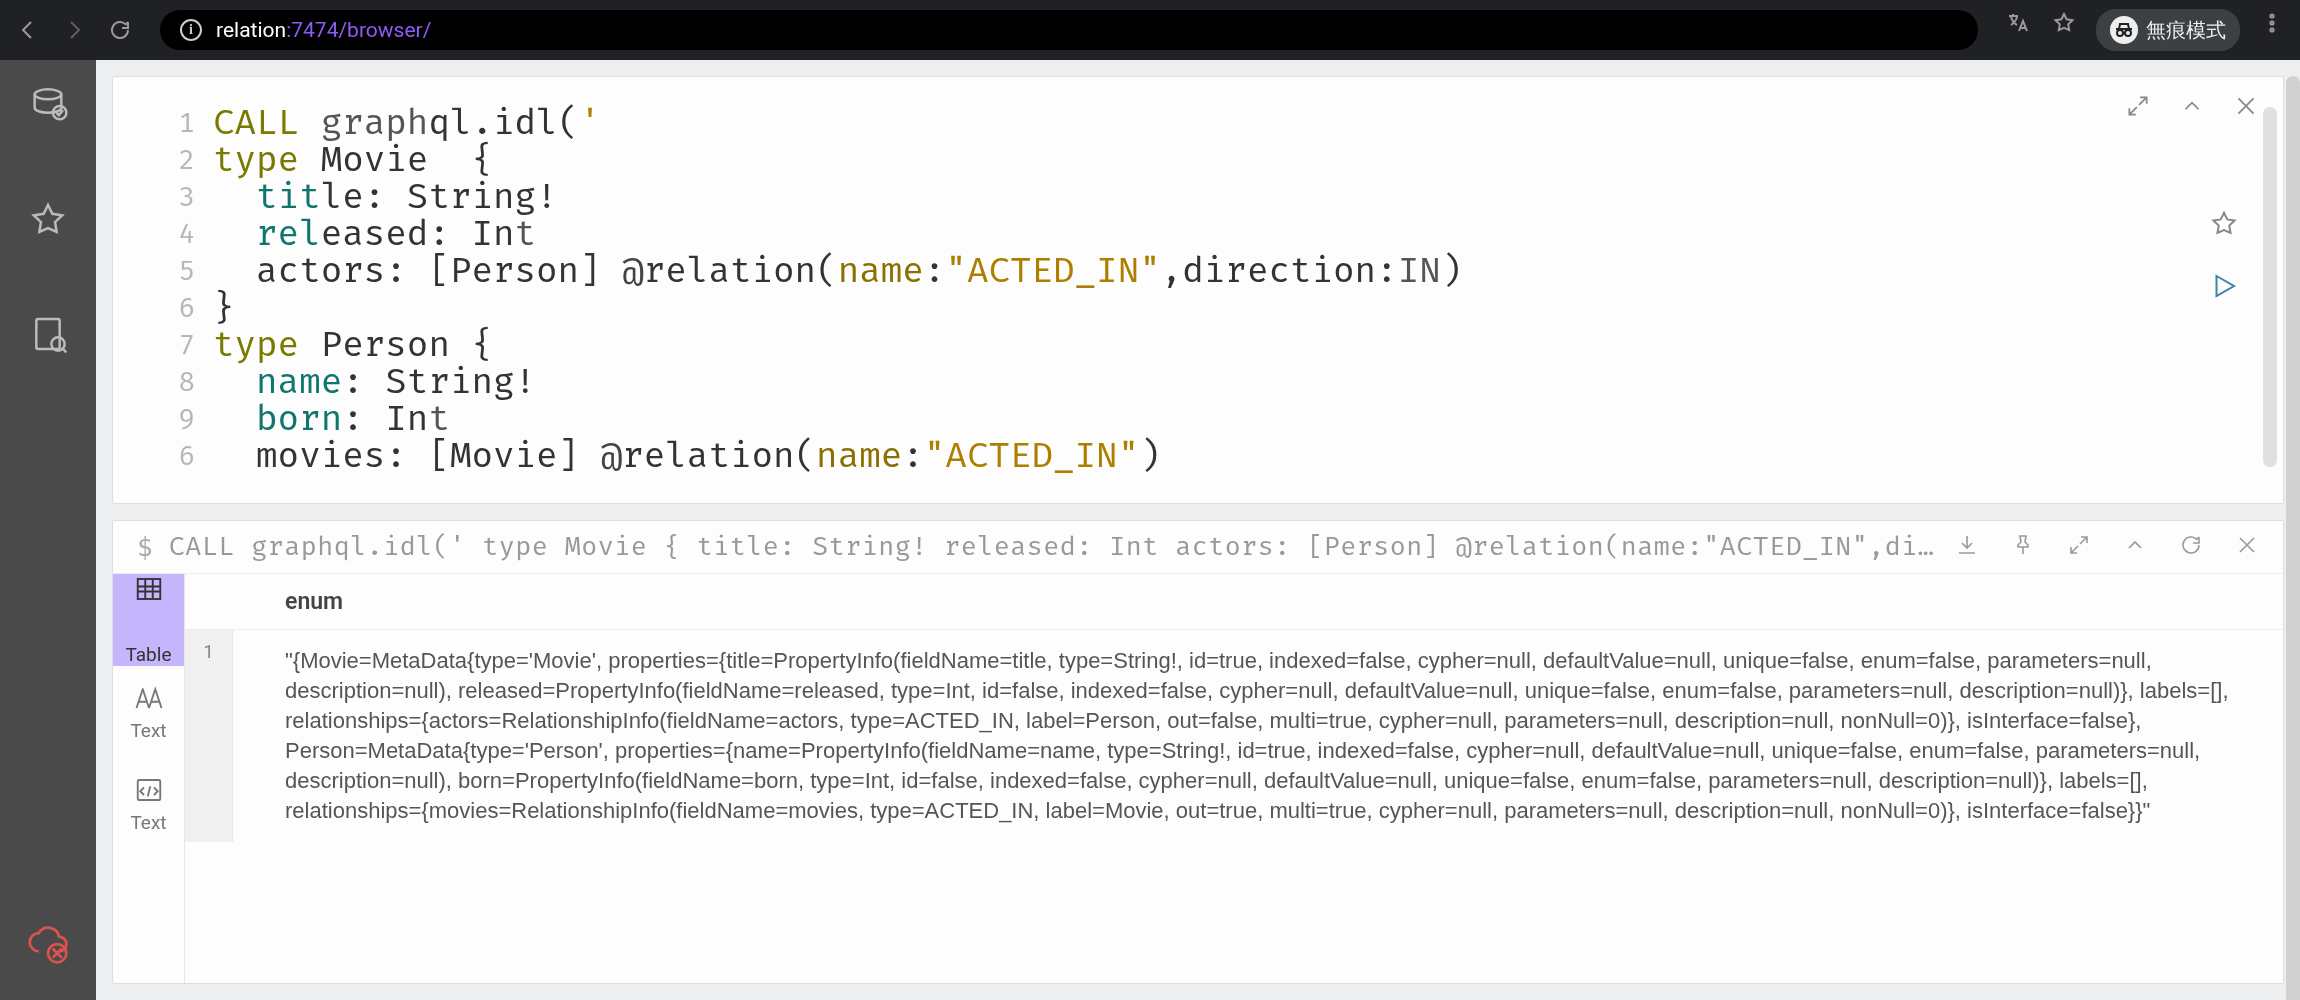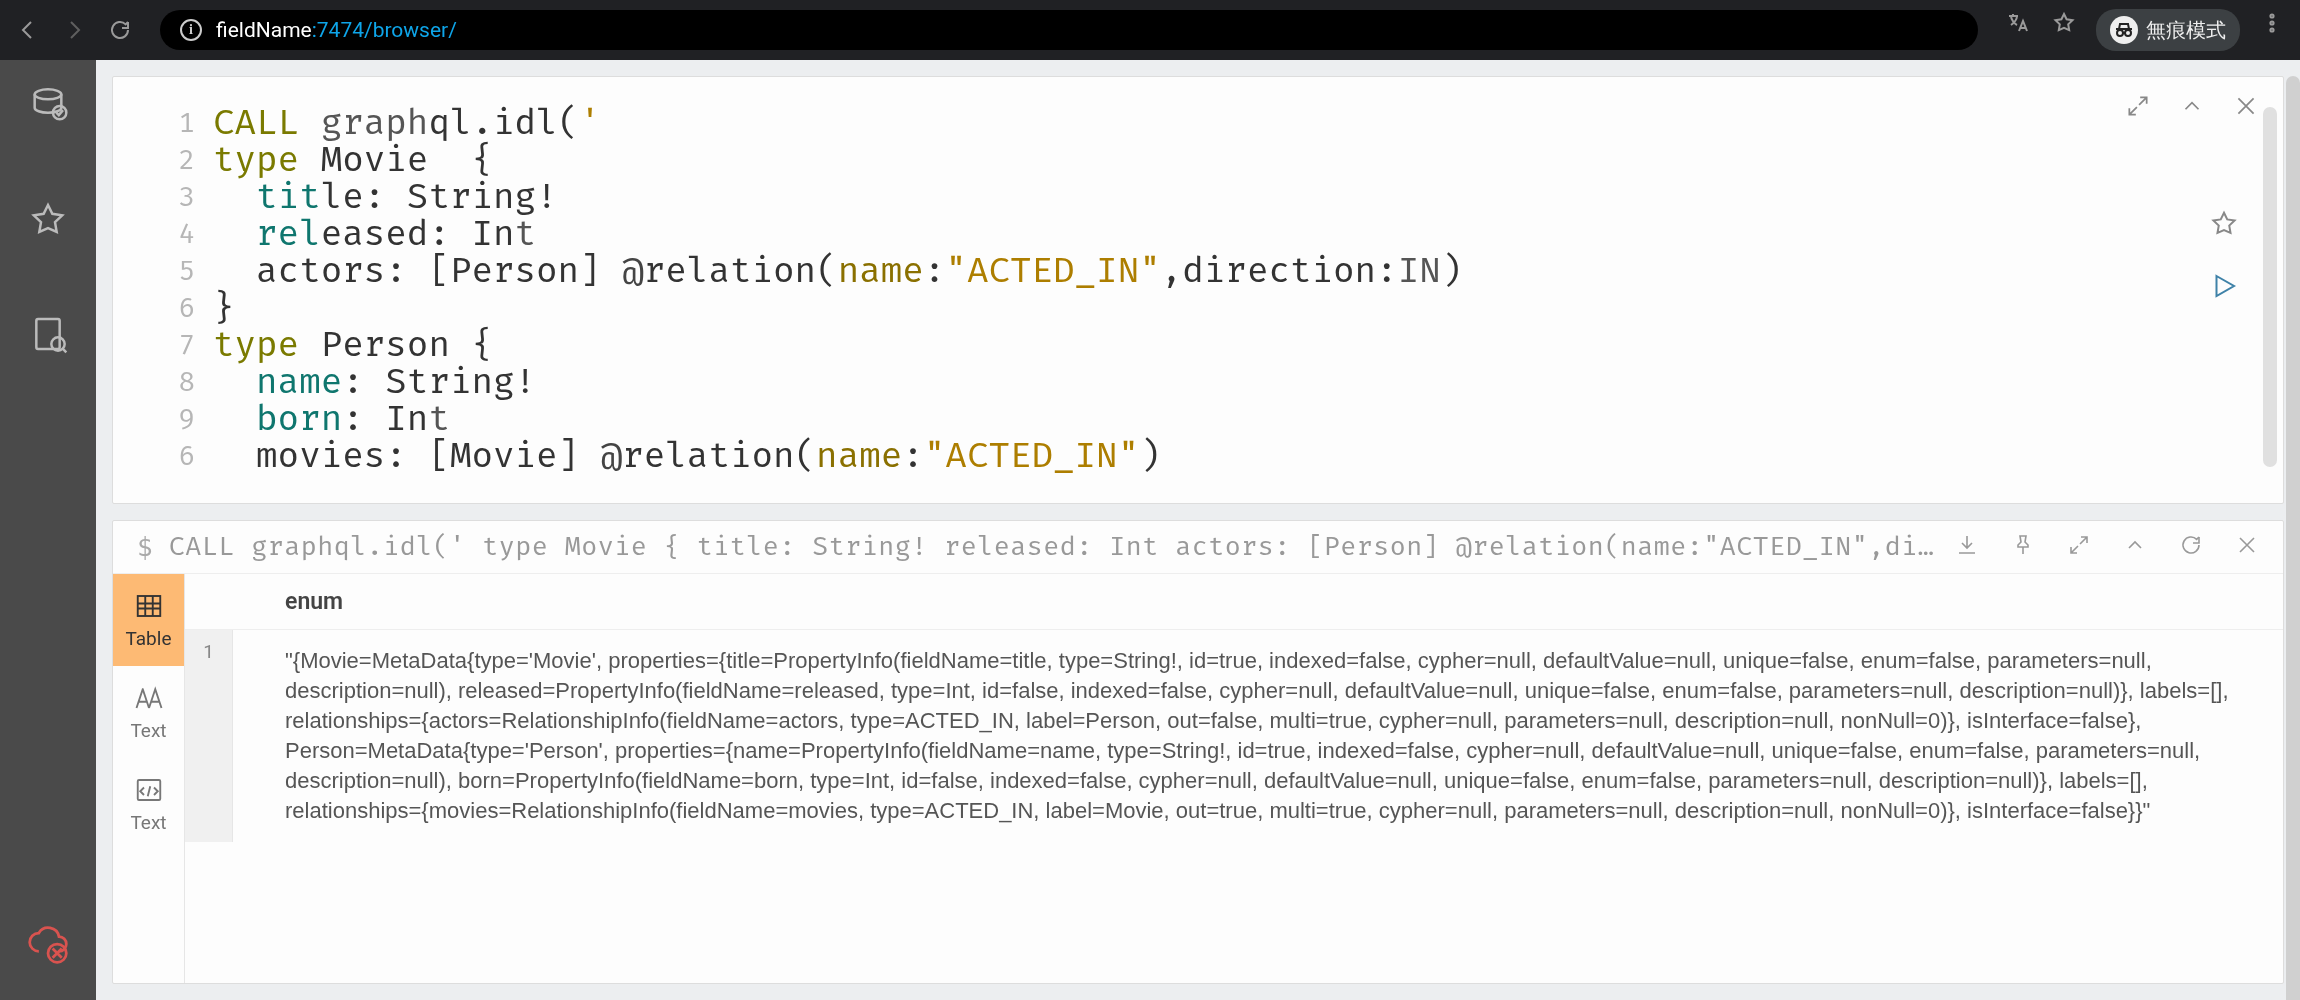--- a/index.html
+++ b/index.html
@@ -7,21 +7,21 @@
   body { display: flex; flex-direction: column; background: #fff; }
 
   
   .chrome { height: 60px; background: #202124; display: flex; align-items: center; padding: 0 14px; gap: 18px; }
   .nav-btn { color: #9a9a9a; cursor: pointer; display: flex; align-items: center; justify-content: center; width: 28px; height: 28px; }
   .nav-btn.dis { color: #5f5f5f; }
   .nav-btn svg { width: 24px; height: 24px; stroke: currentColor; fill: none; stroke-width: 2; }
   .addr { flex: 1; background: #000; border-radius: 24px; height: 40px; display: flex; align-items: center; padding: 0 20px; color: #ccc; gap: 14px; font-size: 21px; margin-left: 8px; margin-right: 8px; }
   .addr .info { width: 22px; height: 22px; border: 2px solid #ccc; border-radius: 50%; display:flex; align-items:center; justify-content:center; font-size:14px; font-family:serif; font-weight:bold;}
   .addr .url { color: #fff; }
-  .addr .url .dim { color: #0ea5e9; }
+  .addr .url .dim { color: #8b5cf6; }
   .chrome-right { display: flex; align-items: flex-start; gap: 18px; color: #ccc; }
   .chrome-right .pill { display:flex; align-items:center; gap:8px; background:#3c4043; padding:7px 14px; border-radius:20px; font-size:20px; color:#eee; }
   .chrome-right .avatar { width:28px;height:28px;border-radius:50%;background:#eee;color:#222;display:flex;align-items:center;justify-content:center;font-size:16px;}
   .chrome-right svg { width:24px;height:24px;stroke:currentColor;fill:none;stroke-width:2;}
 
   
   .workspace { flex:1; display:flex; background:#eceef0; }
   .left-rail { width:96px; background:#4a4a4a; display:flex; flex-direction:column; align-items:center; padding-top:26px; gap:70px; }
   .rail-icon { color:#bbb; cursor:pointer; }
   .rail-icon svg { width:40px;height:40px;stroke:currentColor;fill:none;stroke-width:1.5;}
@@ -56,21 +56,21 @@
   .result-card { display:flex; flex-direction:column; flex:1; min-height:0; }
   .result-header { display:flex; align-items:center; padding:10px 24px; border-bottom:1px solid #eee; gap:16px; }
   .prompt-ch { color:#aaa; font-family:monospace; font-size:26px; }
   .hquery { flex:1; font-family:"Fira Code", Menlo, Consolas, monospace; font-size:26px; color:#999; white-space:nowrap; overflow:hidden; text-overflow:ellipsis; letter-spacing:0.5px;}
   .result-icons { display:flex; gap:32px; color:#999; }
   .result-icons svg { width:24px;height:24px;stroke:currentColor;fill:none;stroke-width:1.6;}
 
   .result-body { flex:1; display:flex; min-height:0;}
   .view-tabs { width:72px; display:flex; flex-direction:column; border-right:1px solid #e6e6e6;}
   .vtab { display:flex; flex-direction:column; align-items:center; justify-content:center; gap:6px; height:92px; color:#777; font-size:19px; cursor:pointer; }
-  .vtab.active { background:#fdba74; color:#333; }
+  .vtab.active { background:#c4b5fd; color:#333;justify-content:space-between; }
   .vtab svg { width:30px;height:30px;stroke:currentColor;fill:none;stroke-width:1.5;}
   .table-area { flex:1; display:flex; flex-direction:column; overflow:hidden;}
   .thead { padding:14px 100px; font-size:23px; color:#444; border-bottom:1px solid #eee; font-weight:600;}
   .trow { display:flex; }
   .rownum { width:48px; background:#f0f0f0; color:#888; font-size:19px; text-align:center; padding-top:10px; border-right:1px solid #e6e6e6;}
   .cell { flex:1; padding:16px 52px 16px 52px; font-size:22px; color:#555; line-height:30px; font-family:-apple-system, sans-serif; }
   .outer-scroll { position:absolute; right:0; top:16px; width:14px; height:940px; background:#d0d0d0; border-radius:7px;}
 </style>
 </head>
 <body>
@@ -87,21 +87,21 @@
       </svg>
     </div>
   <div class="nav-btn">
       <svg viewBox="0 0 24 24">
         <path d="M20 12a8 8 0 1 1-2.34-5.66L20 4"></path>
         <path d="M20 4v6h-6"></path>
       </svg>
     </div>
   <div class="addr">
     <span class="info">i</span>
-    <span class="url"><span>fieldName</span><span class="dim">:7474/browser/</span></span>
+    <span class="url"><span>relation</span><span class="dim">:7474/browser/</span></span>
   </div>
   <div class="chrome-right">
     <div class="nav-btn">
         <svg viewBox="0 0 24 24">
           <path d="M3 5h9M7 3v2M5 5c0 4 4 8 6 9M11 5c0 3-3 7-6 9"></path>
           <path d="M13 20l4-10 4 10M14.5 17h5"></path>
         </svg>
       </div>
     <div class="nav-btn">
         <svg viewBox="0 0 24 24">

